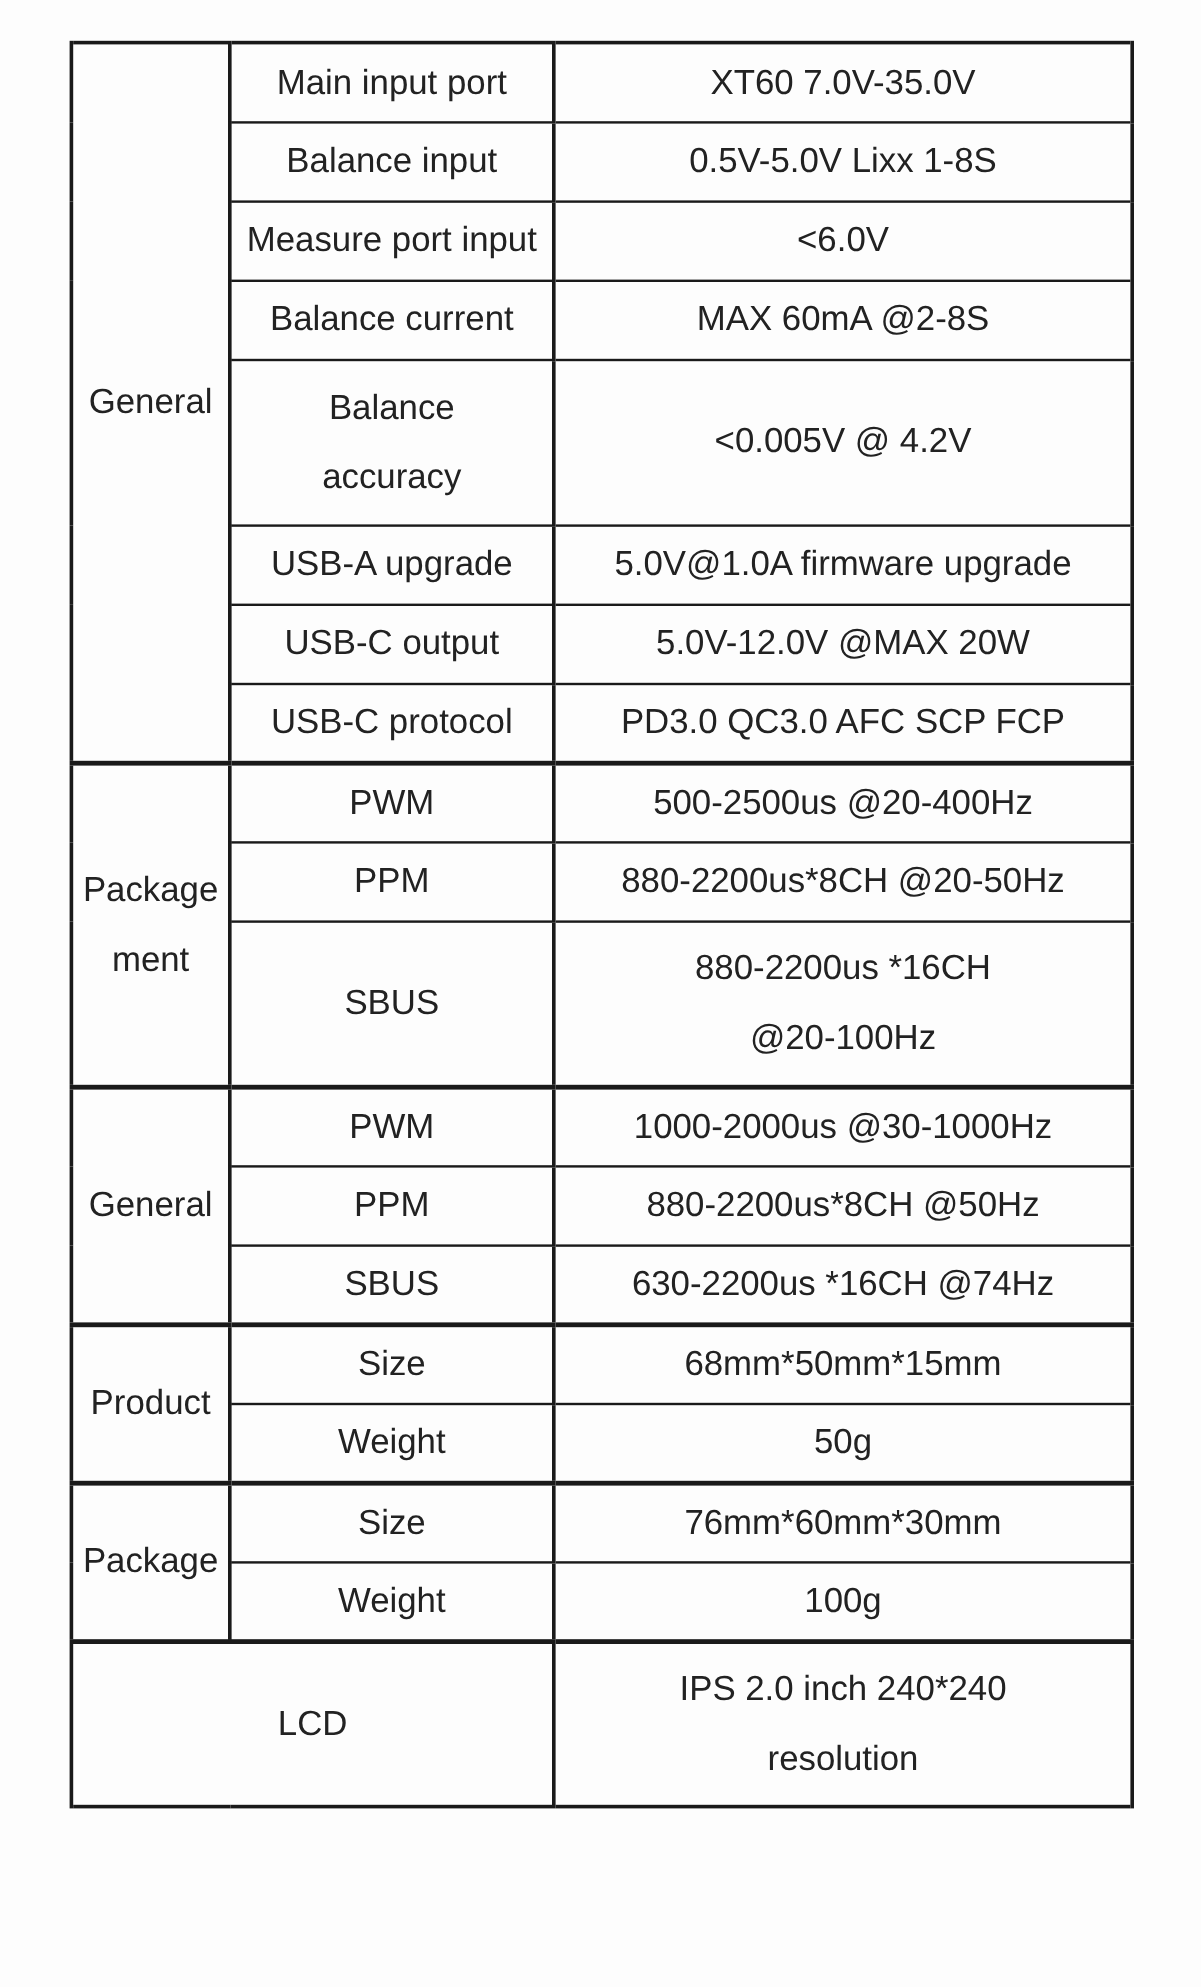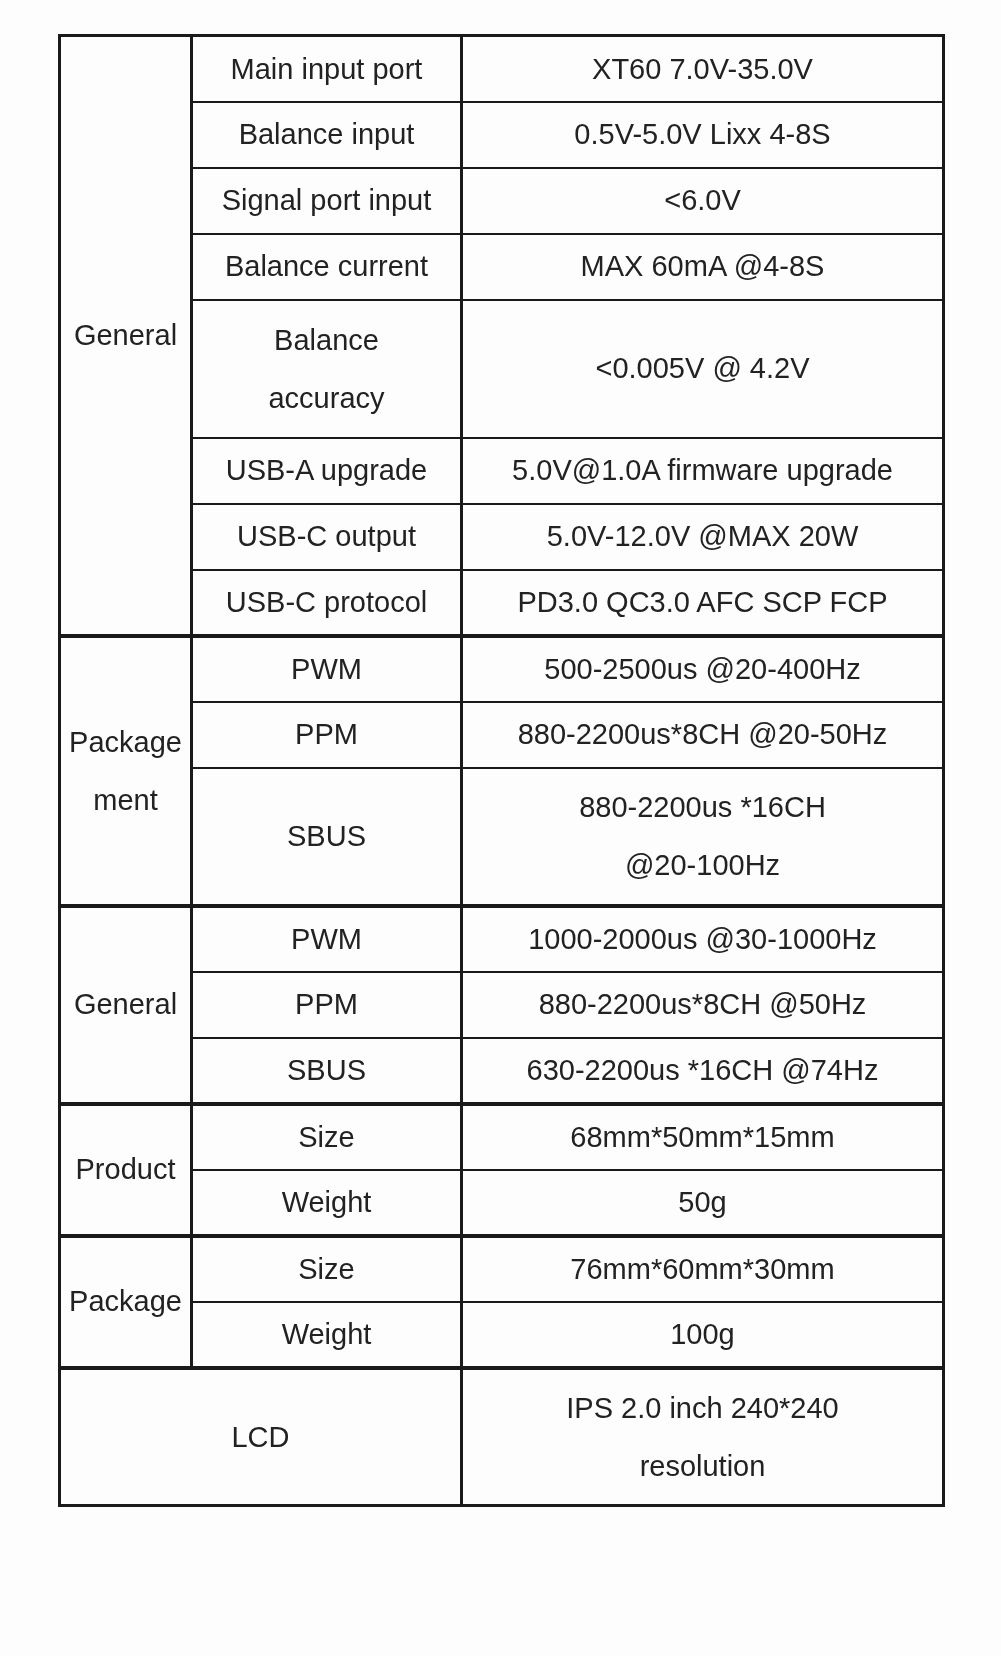--- a/index.html
+++ b/index.html
@@ -66,29 +66,29 @@
     </colgroup>
     <tbody>
 
       <tr class="r">
         <td rowspan="8">General</td>
         <td>Main input port</td>
         <td>XT60 7.0V-35.0V</td>
       </tr>
       <tr class="r">
         <td>Balance input</td>
-        <td>0.5V-5.0V Lixx 4-8S</td>
+        <td>0.5V-5.0V Lixx 1-8S</td>
       </tr>
       <tr class="r">
-        <td>Signal port input</td>
+        <td>Measure port input</td>
         <td>&lt;6.0V</td>
       </tr>
       <tr class="r">
         <td>Balance current</td>
-        <td>MAX 60mA @4-8S</td>
+        <td>MAX 60mA @2-8S</td>
       </tr>
       <tr class="t">
         <td class="ml">Balance
 accuracy</td>
         <td>&lt;0.005V @ 4.2V</td>
       </tr>
       <tr class="r">
         <td>USB-A upgrade</td>
         <td>5.0V@1.0A firmware upgrade</td>
       </tr>

